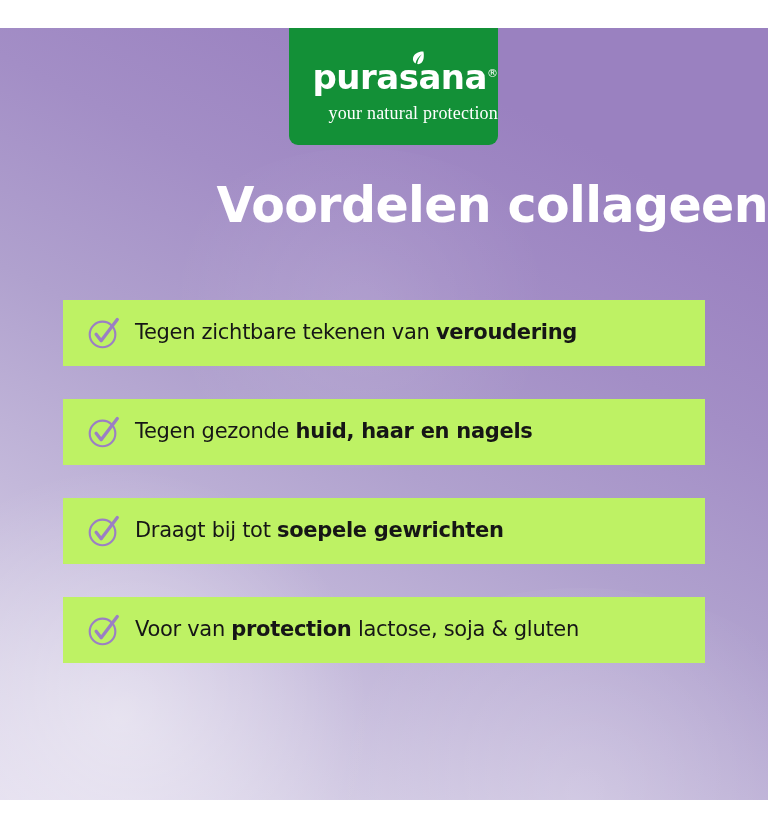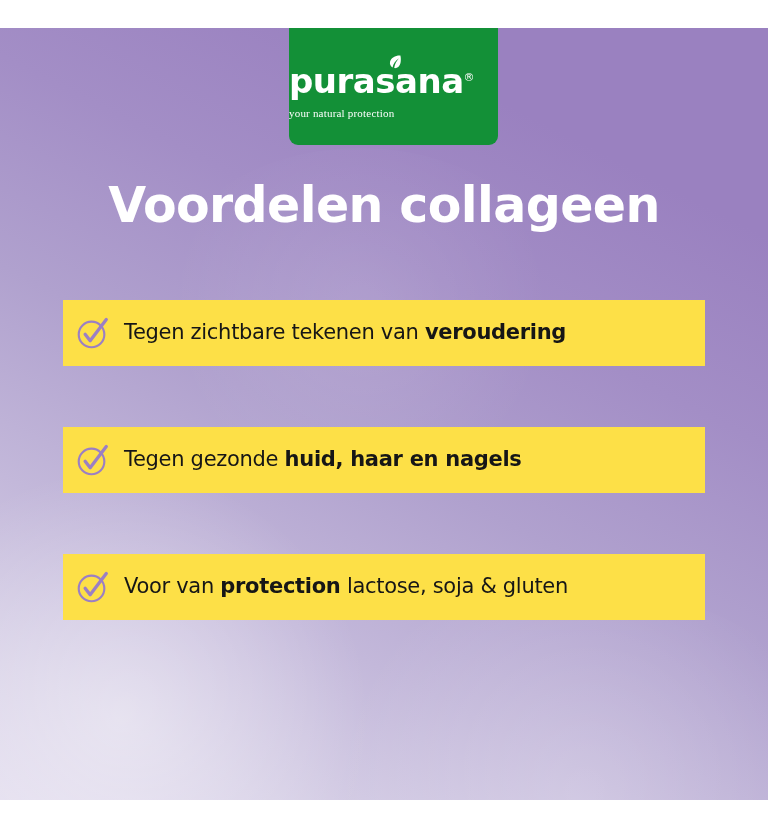--- a/index.html
+++ b/index.html
@@ -84,21 +84,21 @@
   .logo-box {
     position: absolute;
     left: 289px;
     top: 28px;
     width: 209px;
     height: 117px;
     background: #139037;
     border-radius: 0 0 9px 9px;
     display: flex;
     flex-direction: column;
-    align-items: flex-start;
+    align-items: flex-end;
     justify-content: center;
     box-sizing: border-box;
     padding-top: 10px;
   }
   .logo-wordmark {
     position: relative;
     display: inline-block;
     color: #ffffff;
     font-family: "DejaVu Sans", sans-serif;
     font-weight: bold;
@@ -117,58 +117,58 @@
     position: absolute;
     left: 99px;
     top: -9px;
     width: 13px;
     height: 15px;
   }
   .logo-tagline {
     margin-top: 9px;
     color: #ffffff;
     font-family: "Liberation Serif", serif;
-    font-size: 11px;
+    font-size: 18px;
     letter-spacing: 0.2px;
     white-space: nowrap;
   }
 
   
   .headline {
     position: absolute;
     left: 0;
     top: 180px;
     width: 768px;
-    text-align: center;
+    text-align: right;
     color: #ffffff;
     font-family: "DejaVu Sans", sans-serif;
     font-weight: bold;
     font-size: 49px;
     letter-spacing: -0.6px;
     line-height: 1.08;
     white-space: nowrap;
   }
 
   
   .cards {
     position: absolute;
     left: 63px;
     top: 300px;
     width: 642px;
   }
   .card {
     position: relative;
     width: 642px;
     height: 66px;
-    background: #fde047;
+    background: #bef264;
     display: flex;
     align-items: center;
     box-sizing: border-box;
-    padding-left: 13px;
-    margin-bottom: 61px;
+    padding-left: 24px;
+    margin-bottom: 33px;
   }
   .check-icon {
     flex: 0 0 auto;
     width: 33px;
     height: 33px;
     margin-right: 15px;
     display: block;
   }
   .card-text {
     color: #161616;
@@ -219,20 +219,27 @@
     </div>
 
     <div class="card">
       <svg class="check-icon" viewBox="0 0 34 34">
         <circle cx="16" cy="18" r="13.2" fill="none" stroke="#9b7fc4" stroke-width="2.2"></circle>
         <path d="M9.4 17.8 L14.6 24.4 L31.2 2.6" fill="none" stroke="#9b7fc4" stroke-width="3.4" stroke-linecap="round" stroke-linejoin="round"></path>
       </svg>
       <div class="card-text"><span>Tegen gezonde </span><b>huid, haar en nagels</b><span></span></div>
     </div>
 
+    <div class="card">
+      <svg class="check-icon" viewBox="0 0 34 34">
+        <circle cx="16" cy="18" r="13.2" fill="none" stroke="#9b7fc4" stroke-width="2.2"></circle>
+        <path d="M9.4 17.8 L14.6 24.4 L31.2 2.6" fill="none" stroke="#9b7fc4" stroke-width="3.4" stroke-linecap="round" stroke-linejoin="round"></path>
+      </svg>
+      <div class="card-text"><span>Draagt bij tot </span><b>soepele gewrichten</b><span></span></div>
+    </div>
 
     <div class="card">
       <svg class="check-icon" viewBox="0 0 34 34">
         <circle cx="16" cy="18" r="13.2" fill="none" stroke="#9b7fc4" stroke-width="2.2"></circle>
         <path d="M9.4 17.8 L14.6 24.4 L31.2 2.6" fill="none" stroke="#9b7fc4" stroke-width="3.4" stroke-linecap="round" stroke-linejoin="round"></path>
       </svg>
       <div class="card-text"><span>Voor van </span><b>protection</b><span> lactose, soja &amp; gluten</span></div>
     </div>
 
   </div>

